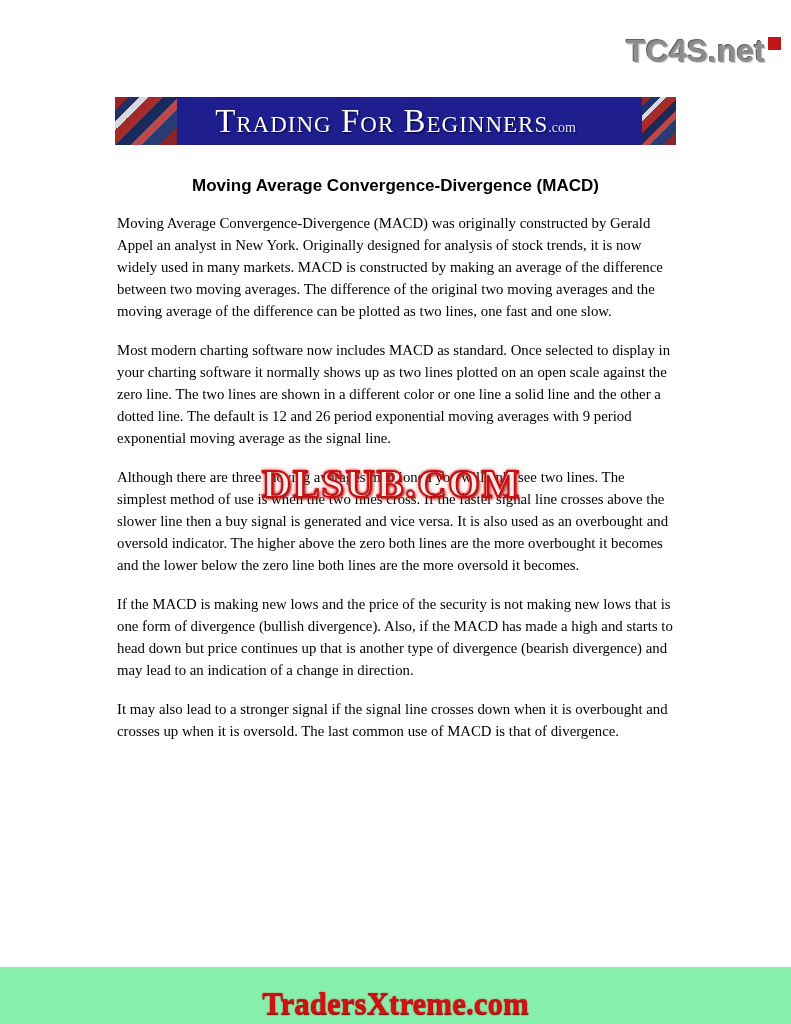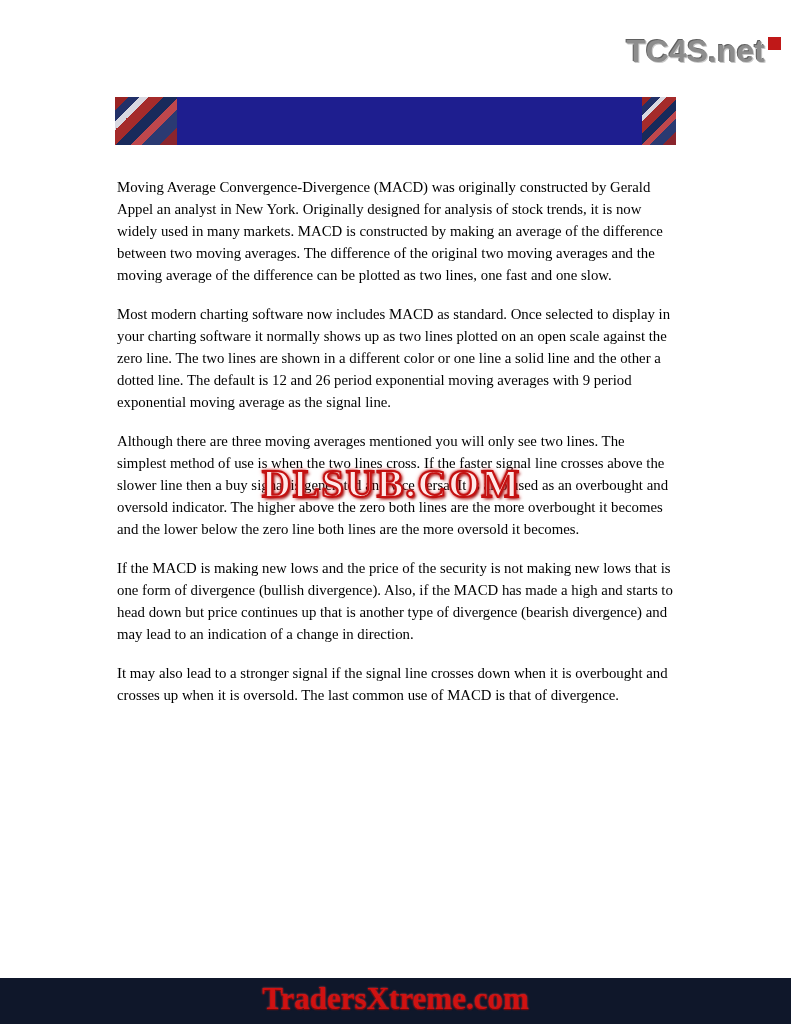--- a/index.html
+++ b/index.html
@@ -88,23 +88,23 @@
     color:#ffe9e9;
     -webkit-text-stroke:2px #c41111;
     text-shadow:0 0 5px #e02222, 2px 2px 3px #8f0000, -1px -1px 2px #b01010;
     z-index:5;
     white-space:nowrap;
   }
 
   
   .footer {
     position:absolute; left:0; bottom:0;
-    width:791px; height:46px;
-    background:#0f172a;
-    display:flex; align-items:flex-start; justify-content:center;
+    width:791px; height:57px;
+    background:#86efac;
+    display:flex; align-items:flex-end; justify-content:center;
   }
   .footer-text {
     font-family:"Liberation Serif", serif;
     font-weight:bold; font-size:31px;
     color:#cf1212;
     text-shadow:0 1px 1px #7a0000, 0 0 2px #ff5050;
     cursor:pointer;
     line-height:41px;
   }
 </style>
@@ -113,24 +113,26 @@
 
 <div class="page">
 
   <div class="site-logo">
     <span>TC4S.net</span>
     <span class="logo-red-square"></span>
   </div>
 
   <div class="banner">
     <div class="flags flags-left"></div>
+    <div class="banner-text"><span>Trading For Beginners</span><span class="banner-com">.com</span></div>
     <div class="flags flags-right"></div>
   </div>
 
   <div class="content">
+    <h1 class="page-title">Moving Average Convergence-Divergence (MACD)</h1>
 
     <p>Moving Average Convergence-Divergence (MACD) was originally constructed by Gerald Appel an analyst in New York. Originally designed for analysis of stock trends, it is now widely used in many markets. MACD is constructed by making an average of the difference between two moving averages. The difference of the original two moving averages and the moving average of the difference can be plotted as two lines, one fast and one slow.</p>
 
     <p>Most modern charting software now includes MACD as standard. Once selected to display in your charting software it normally shows up as two lines plotted on an open scale against the zero line. The two lines are shown in a different color or one line a solid line and the other a dotted line. The default is 12 and 26 period exponential moving averages with 9 period exponential moving average as the signal line.</p>
     <p>Although there are three moving averages mentioned you will only see two lines. The simplest method of use is when the two lines cross. If the faster signal line crosses above the slower line then a buy signal is generated and vice versa. It is also used as an overbought and oversold indicator. The higher above the zero both lines are the more overbought it becomes and the lower below the zero line both lines are the more oversold it becomes.</p>
     <p>If the MACD is making new lows and the price of the security is not making new lows that is one form of divergence (bullish divergence). Also, if the MACD has made a high and starts to head down but price continues up that is another type of divergence (bearish divergence) and may lead to an indication of a change in direction.</p>
     <p>It may also lead to a stronger signal if the signal line crosses down when it is overbought and crosses up when it is oversold. The last common use of MACD is that of divergence.</p>
   </div>
 
   <div class="watermark">DLSUB.COM</div>

